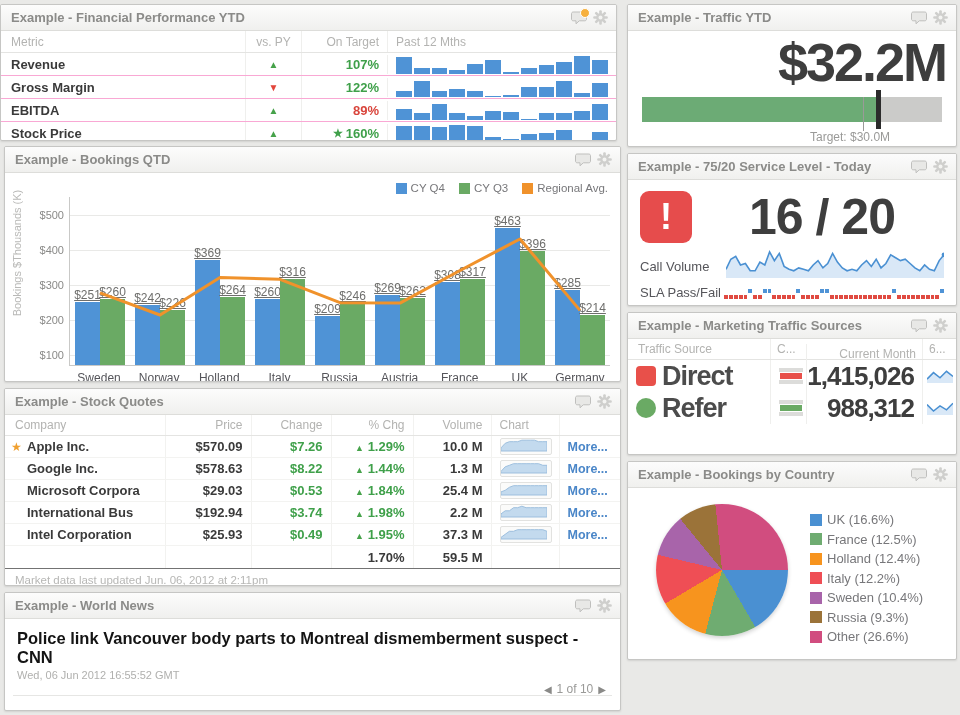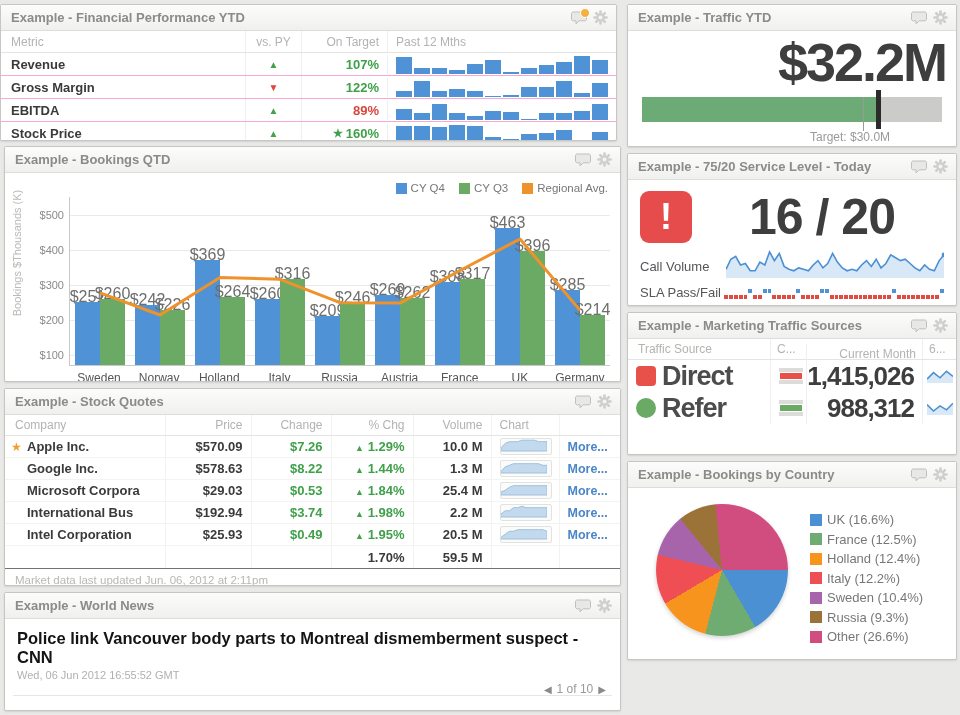--- a/index.html
+++ b/index.html
@@ -42,21 +42,21 @@
   .lg-item{display:inline-flex;align-items:center;gap:4px;}
   .lg-item i{width:11px;height:11px;display:inline-block;}
   #bk-plot{position:relative;height:168px;border-left:1px solid #c9c9c7;border-bottom:1px solid #c9c9c7;}
   .gline{position:absolute;left:0;right:0;height:1px;background:#e9e9e7;}
   .ytick{position:absolute;left:-46px;width:40px;text-align:right;font-size:11px;color:#8a8a88;}
   .ylab{position:absolute;left:6px;top:160px;transform:rotate(-90deg);transform-origin:0 0;
     font-size:11px;color:#b9b9b7;white-space:nowrap;width:160px;text-align:center;}
   .bk-groups{position:absolute;left:0;right:0;bottom:0;top:0;display:flex;}
   .bk-group{flex:1;display:flex;align-items:flex-end;justify-content:center;}
   .bk-bar{width:25px;position:relative;}
-  .blab{position:absolute;top:-14px;left:50%;transform:translateX(-50%);font-size:16px;color:#6e6e6c;white-space:nowrap;}
+  .blab{position:absolute;top:-14px;left:50%;transform:translateX(-50%);font-size:12px;color:#6e6e6c;white-space:nowrap;text-decoration:underline;}
   .bk-line{position:absolute;left:0;right:0;top:0;bottom:0;width:100%;height:100%;pointer-events:none;}
   #bk-cats{display:flex;height:22px;}
   #bk-cats span{flex:1;text-align:center;font-size:12px;color:#55555a;padding-top:5px;}
   
   .stk{width:100%;border-collapse:collapse;table-layout:fixed;}
   .stk th{font-size:12px;color:#b3b3b1;font-weight:normal;text-align:right;
     border-bottom:1px solid #e4e4e2;padding:3px 8px;height:14px;}
   .stk th.c-co{text-align:left;padding-left:10px;margin-top:13px;}
   .stk th.c-ch,.stk td.chartc{text-align:left;}
   .stk th+th,.stk td+td{border-left:1px solid #f2f2f0;}
@@ -467,21 +467,21 @@
             <td class="chartc"><span class="sparkbox"><svg width="46" height="13" viewBox="0 0 46 13">
                   <path d="M0 12 L0.0 8.9 L4.2 5.8 L8.4 5.8 L12.5 2.7 L16.7 2.7 L20.9 1.2 L25.1 2.7 L29.3 2.7 L33.5 2.7 L37.6 2.7 L41.8 2.7 L46.0 2.7 L46 12 Z" fill="#c3daee" stroke="#9dbfde" stroke-width="1"></path>
                 </svg></span></td>
             <td><span class="more">More...</span></td>
           </tr>
           <tr>
             <td class="c-co"><i class="fav"></i><b>Intel Corporation</b></td>
             <td class="num">$25.93</td>
             <td class="num grn">$0.49</td>
             <td class="num grn"><i class="upN">▲</i> 1.95%</td>
-            <td class="num">20.5 M</td>
+            <td class="num">37.3 M</td>
             <td class="chartc"><span class="sparkbox"><svg width="46" height="13" viewBox="0 0 46 13">
                   <path d="M0 12 L0.0 10.4 L4.2 7.3 L8.4 4.3 L12.5 4.3 L16.7 2.7 L20.9 2.7 L25.1 2.7 L29.3 2.7 L33.5 2.7 L37.6 2.7 L41.8 2.7 L46.0 4.3 L46 12 Z" fill="#c3daee" stroke="#9dbfde" stroke-width="1"></path>
                 </svg></span></td>
             <td><span class="more">More...</span></td>
           </tr>
           <tr class="stk-sum">
             <td></td>
             <td></td>
             <td></td>
             <td class="num">1.70%</td>

